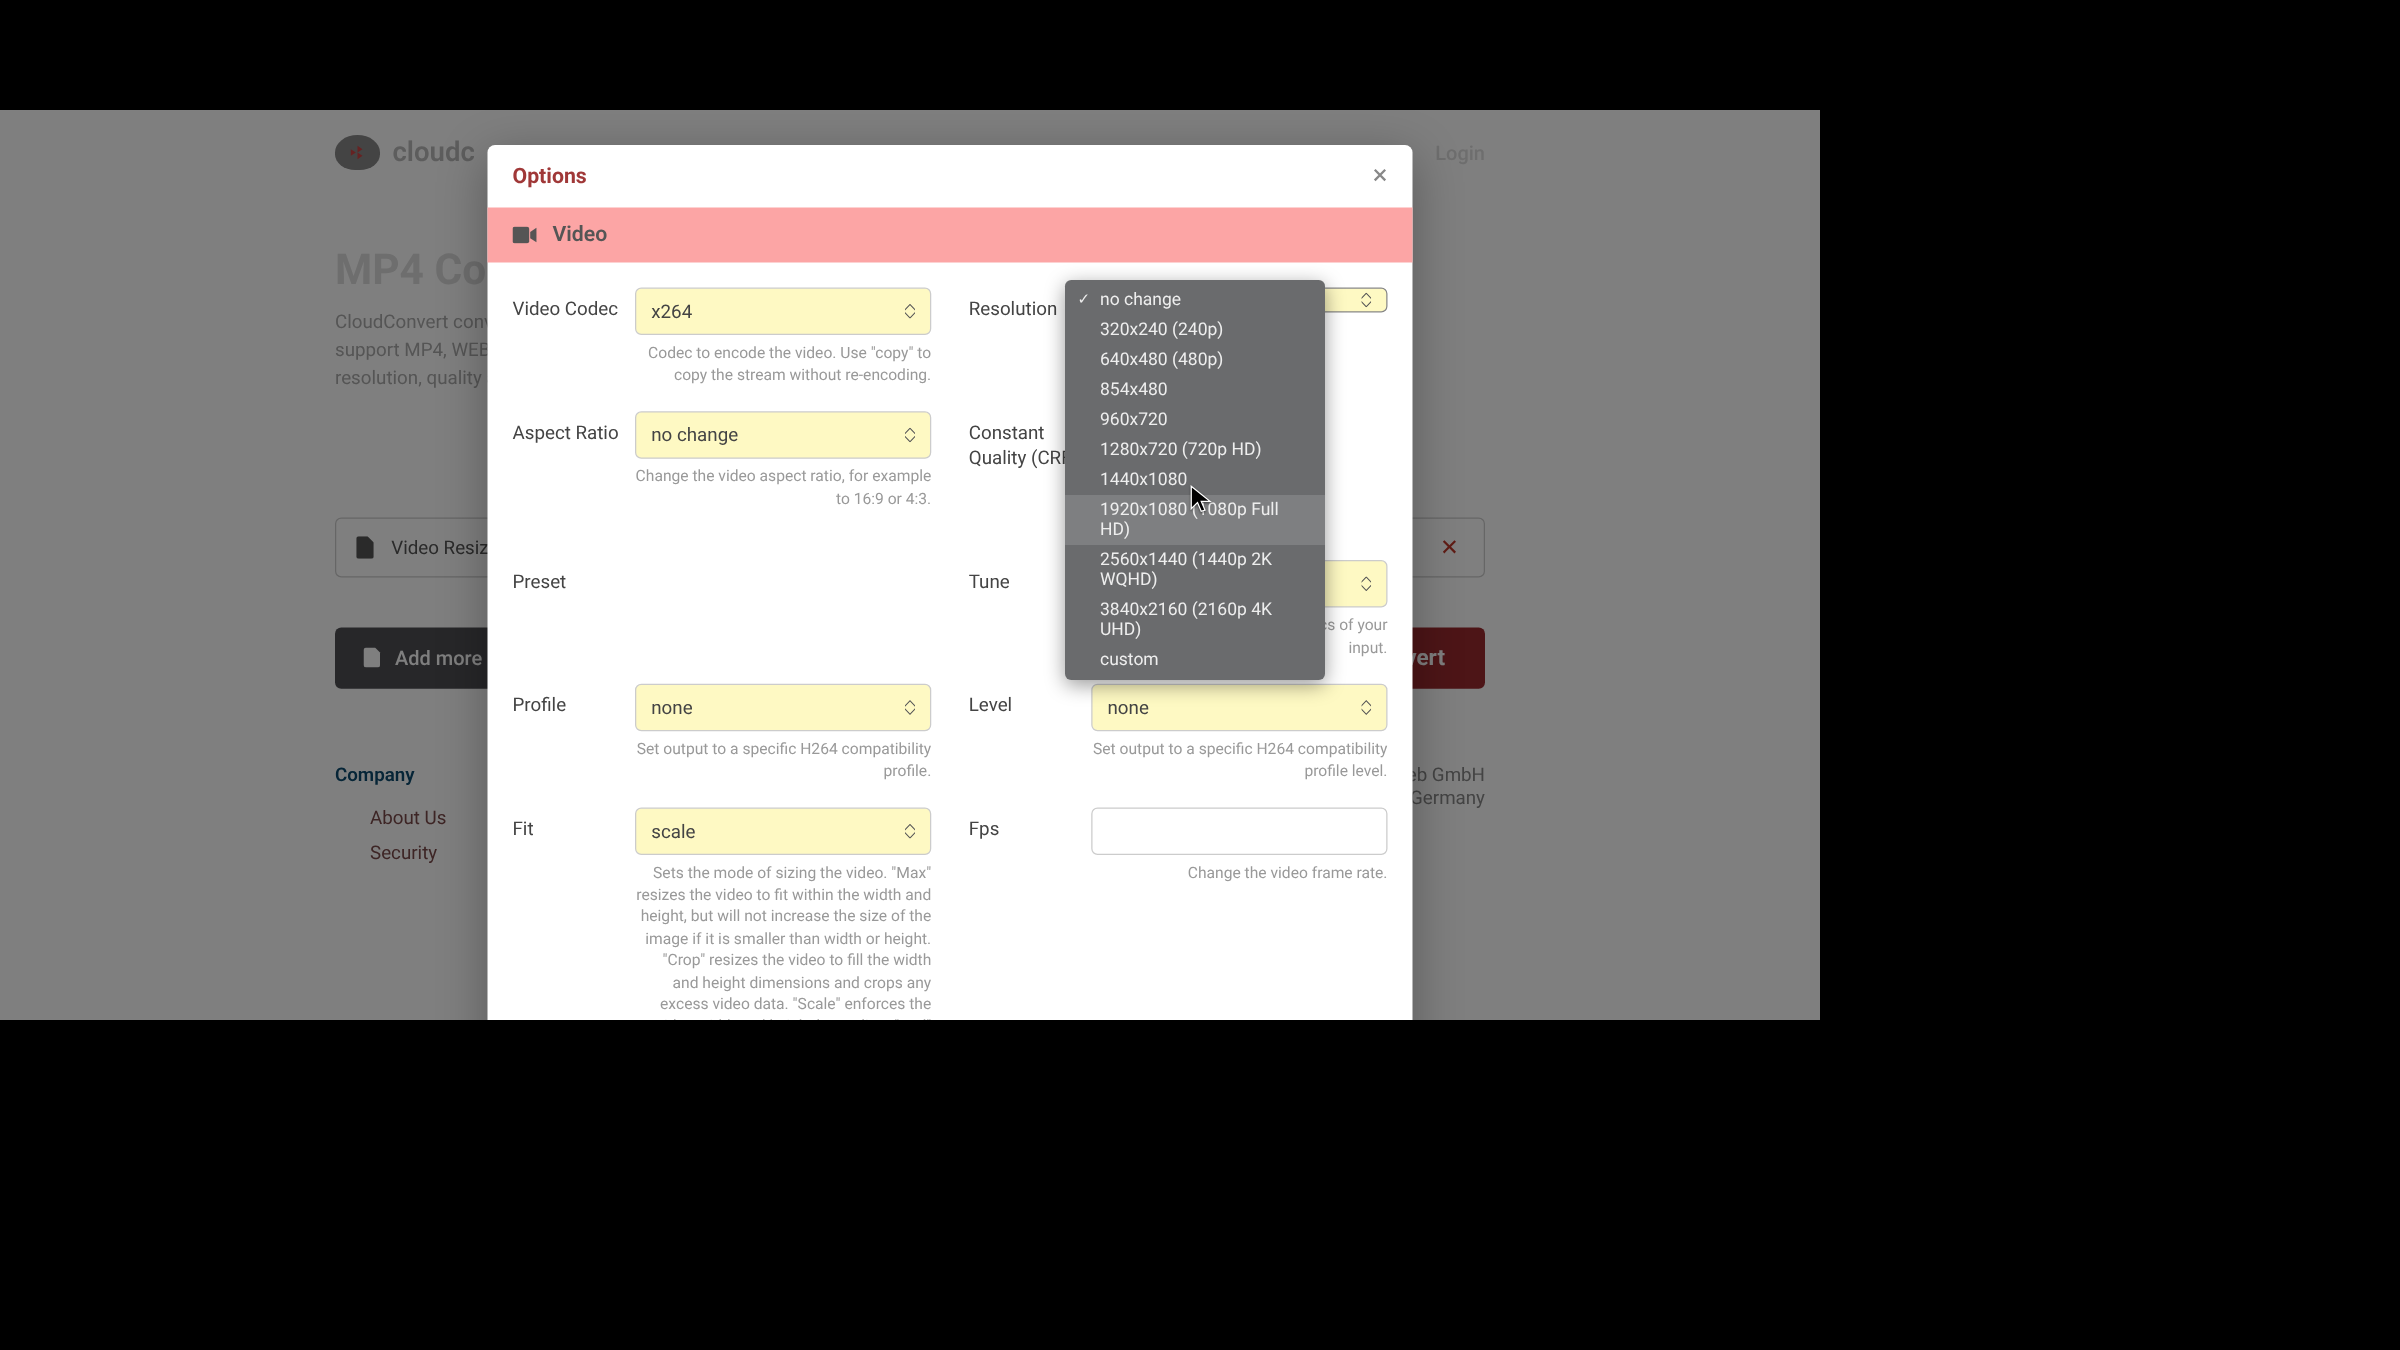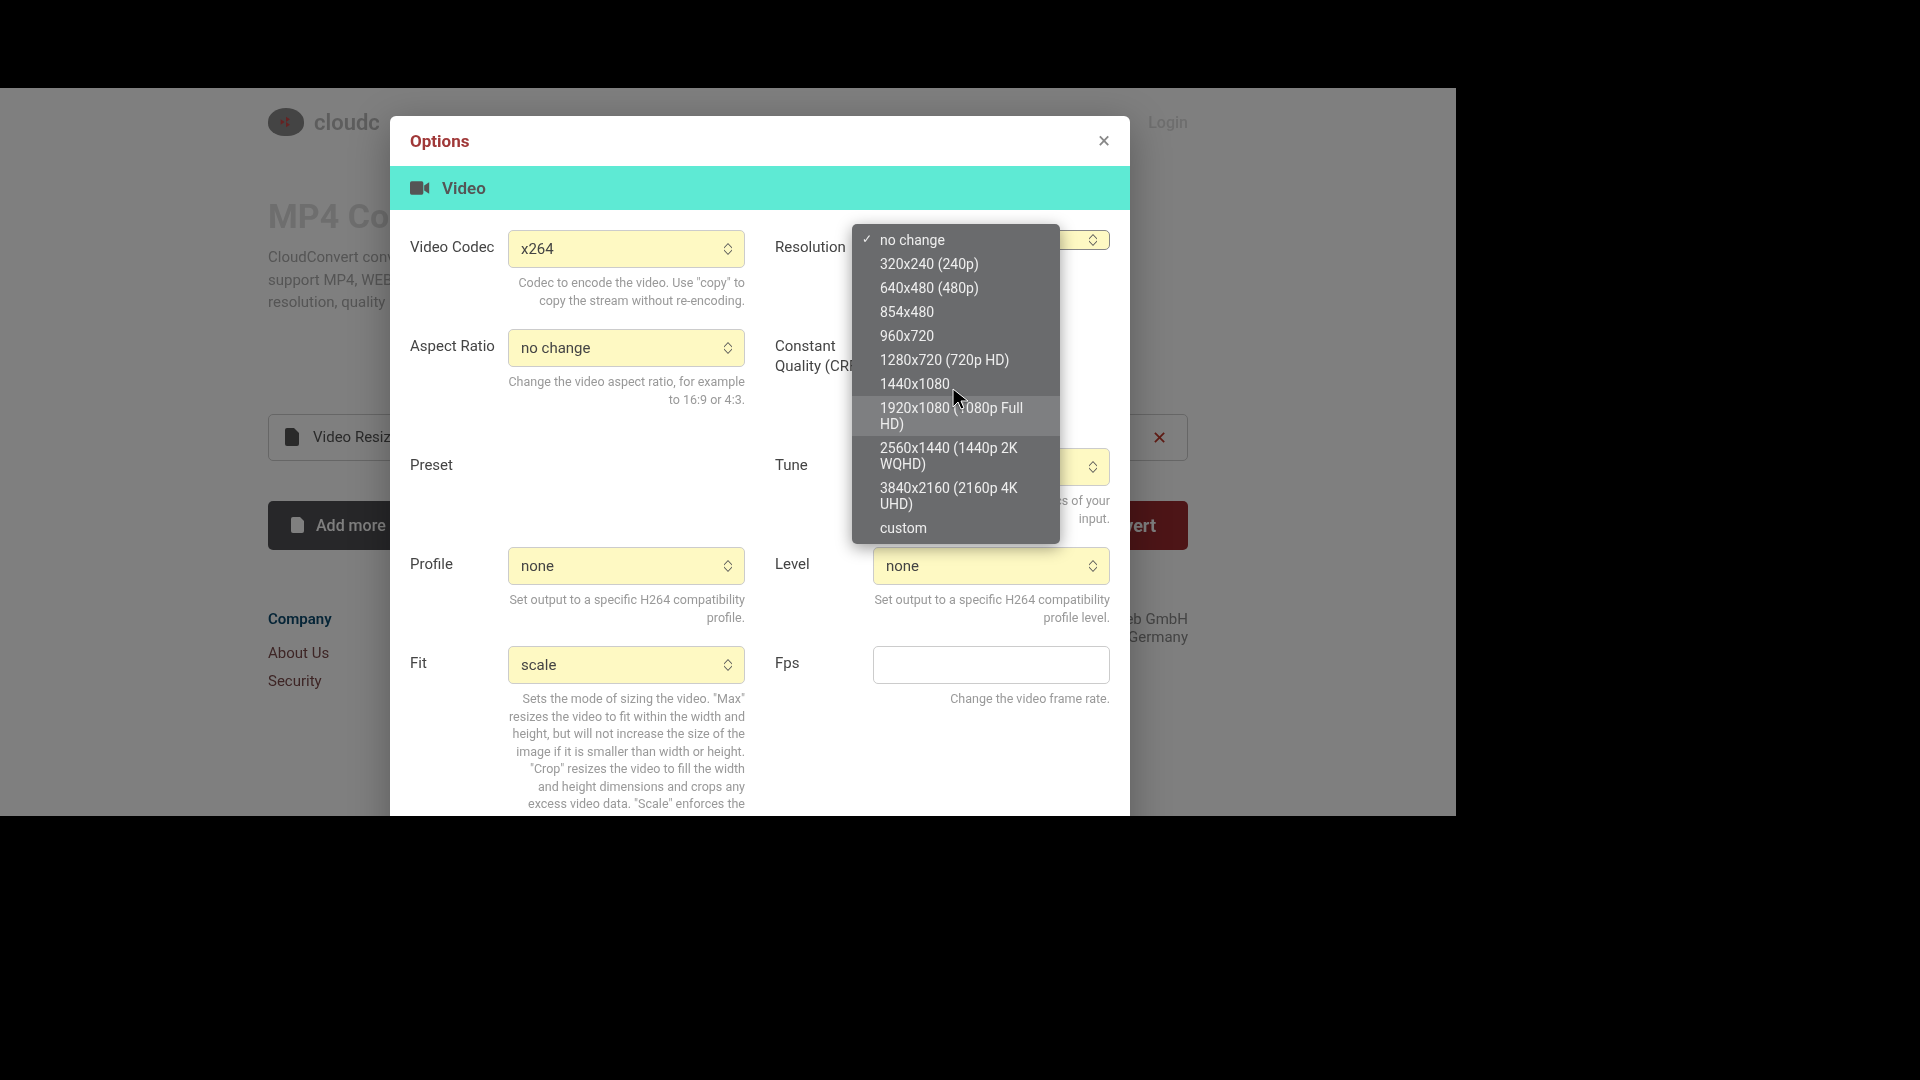--- a/index.html
+++ b/index.html
@@ -27,30 +27,30 @@
 
 .buttons-row { margin-top: 40px; display: flex; justify-content: space-between; }
 .btn { display: inline-flex; align-items: center; gap: 10px; padding: 14px 22px; border-radius: 5px; font-size: 16px; font-weight: 500; cursor: pointer; border: none; }
 .btn-dark { background: rgba(35,35,40,0.8); color: #fff; }
 .btn-red { background: #9a2a2f; color: #fff; padding: 14px 32px; font-size: 18px; font-weight: bold; }
 .btn svg { width: 16px; height: 16px; fill: currentColor; }
 
 .footer { margin-top: 60px; display: flex; justify-content: space-between; }
 .foot-col { }
 .foot-head { color: #0c4a6e; font-size: 15px; font-weight: 600; margin-bottom: 16px; }
-.foot-link { display: block; color: #7a4a4a; font-size: 15px; margin-bottom: 10px; }
+.foot-link { display: block; color: #7a4a4a; font-size: 15px; margin-bottom: 10px; margin-left: 28px; }
 .foot-copy { color: #888; font-size: 15px; text-align: right; }
 
 
 .modal { position: absolute; top: 116px; left: 390px; width: 740px; background: #fff; border-radius: 6px; box-shadow: 0 10px 40px rgba(0,0,0,0.3); }
 .modal-head { display: flex; justify-content: space-between; align-items: center; padding: 14px 20px; }
 .modal-title { color: #a03838; font-size: 17px; font-weight: 700; }
 .modal-close { color: #888; font-size: 22px; cursor: pointer; line-height: 1; }
 
-.section-head { background: #5eead4; padding: 12px 20px; display: flex; align-items: center; gap: 12px; }
+.section-head { background: #fca5a5; padding: 12px 20px; display: flex; align-items: center; gap: 12px; }
 .section-head svg { width: 20px; height: 14px; fill: #555; }
 .section-title { color: #555; font-size: 17px; font-weight: 600; }
 
 .form-body { padding: 20px 20px 20px 20px; }
 .form-row { display: flex; gap: 30px; margin-bottom: 20px; align-items: flex-start; }
 .form-cell { flex: 1; display: flex; gap: 2px; align-items: flex-start; }
 .form-label { width: 96px; color: #444; font-size: 15px; padding-top: 8px; line-height: 1.3; }
 .form-ctrl { flex: 1; }
 .select { position: relative; width: 100%; border: 1px solid #ccc; border-radius: 5px; padding: 9px 12px; font-size: 15px; color: #444; background: #fef9c3; cursor: pointer; }
 .select::after { content: ''; position: absolute; right: 12px; top: 50%; width: 8px; height: 12px; transform: translateY(-50%); background: linear-gradient(#555,#555); clip-path: polygon(0 35%, 50% 0, 100% 35%, 100% 45%, 50% 10%, 0 45%, 0 55%, 50% 90%, 100% 55%, 100% 65%, 50% 100%, 0 65%); }

